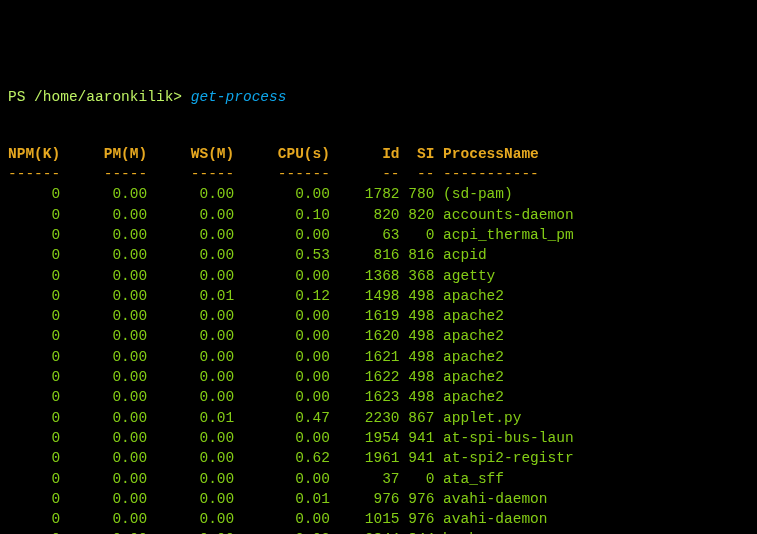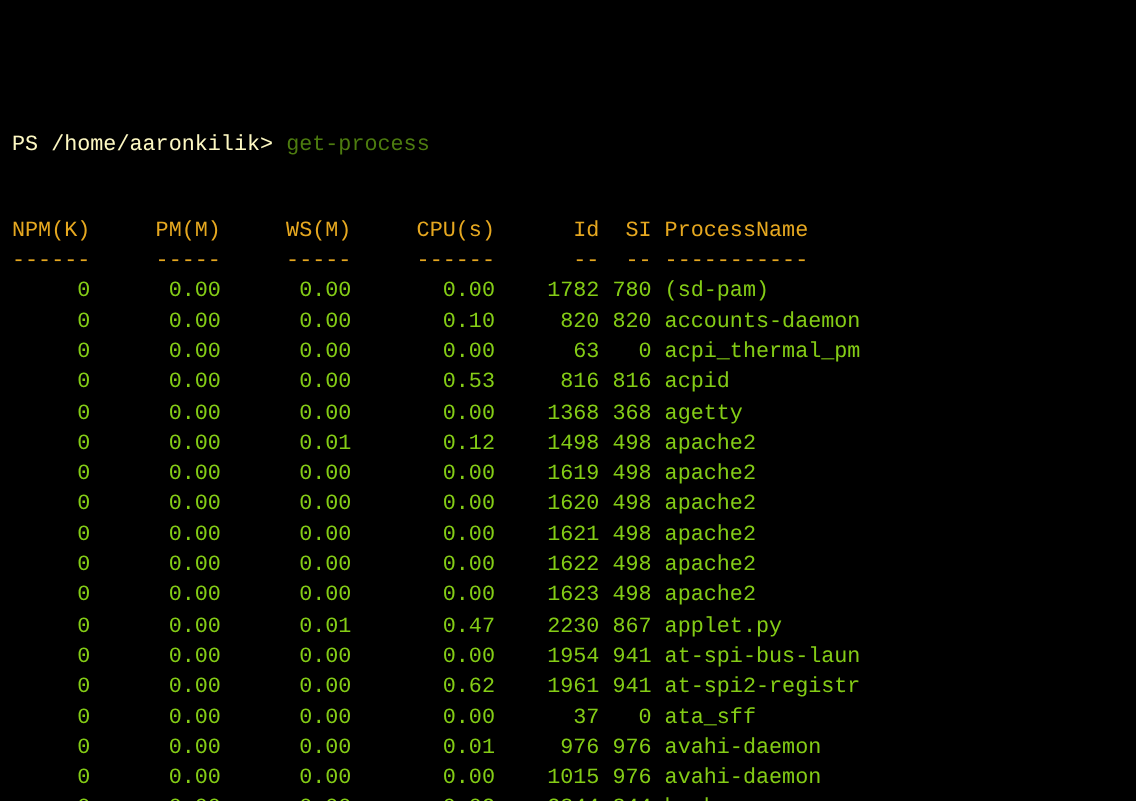--- a/index.html
+++ b/index.html
@@ -9,23 +9,23 @@
       font-family: "Consolas", "Courier New", monospace;
       font-size: 14.5px;
       line-height: 1.4;
       padding: 6px 8px;
       width: 757px;
       height: 534px;
       overflow: hidden;
       white-space: pre;
     }
     .prompt-line { color: #d0d0d0; margin-bottom: 16px; }
-    .ps    { color: #fef9c3; }
-    .cmd   { color: #4d7c0f; }
-    .hdr   { color: #e6a820; }
+    .ps    { color: #bef264; }
+    .cmd   { color: #0ea5e9; font-style: italic; }
+    .hdr   { color: #e6a820; font-weight: bold; }
     .sep   { color: #e6a820; }
     .row   { color: #84cc16; }
   </style>
 </head>
 <body>
 
 
 
 <div class="prompt-line"><span class="ps">PS</span> <span class="ps">/home/aaronkilik&gt;</span> <span class="cmd">get-process</span></div>
 <div id="table"><div class="hdr">NPM(K)     PM(M)     WS(M)     CPU(s)      Id  SI ProcessName</div><div class="sep">------     -----     -----     ------      --  -- -----------</div><div class="row">     0      0.00      0.00       0.00    1782 780 (sd-pam)</div><div class="row">     0      0.00      0.00       0.10     820 820 accounts-daemon</div><div class="row">     0      0.00      0.00       0.00      63   0 acpi_thermal_pm</div><div class="row">     0      0.00      0.00       0.53     816 816 acpid</div><div class="row">     0      0.00      0.00       0.00    1368 368 agetty</div><div class="row">     0      0.00      0.01       0.12    1498 498 apache2</div><div class="row">     0      0.00      0.00       0.00    1619 498 apache2</div><div class="row">     0      0.00      0.00       0.00    1620 498 apache2</div><div class="row">     0      0.00      0.00       0.00    1621 498 apache2</div><div class="row">     0      0.00      0.00       0.00    1622 498 apache2</div><div class="row">     0      0.00      0.00       0.00    1623 498 apache2</div><div class="row">     0      0.00      0.01       0.47    2230 867 applet.py</div><div class="row">     0      0.00      0.00       0.00    1954 941 at-spi-bus-laun</div><div class="row">     0      0.00      0.00       0.62    1961 941 at-spi2-registr</div><div class="row">     0      0.00      0.00       0.00      37   0 ata_sff</div><div class="row">     0      0.00      0.00       0.01     976 976 avahi-daemon</div><div class="row">     0      0.00      0.00       0.00    1015 976 avahi-daemon</div><div class="row">     0      0.00      0.00       0.03    2844 844 bash</div></div>

